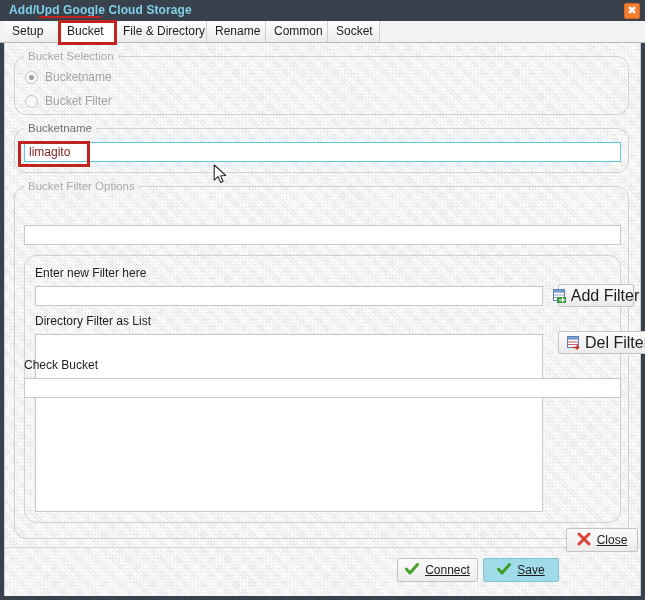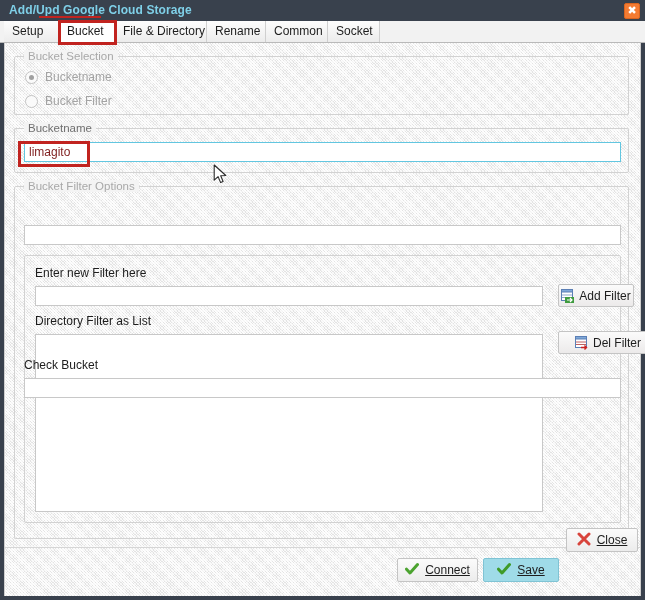--- a/index.html
+++ b/index.html
@@ -125,21 +125,21 @@
       repeating-linear-gradient(-45deg, rgba(214,214,214,.55) 0 1px, rgba(0,0,0,0) 1px 2px);
     box-sizing: border-box;
     border-left: 1px solid #cfcfcf;
     border-right: 1px solid #cfcfcf;
   }
 
   
   .groupbox {
     position: absolute;
     border: 1px solid #d2d2d2;
-    border-radius: 2px;
+    border-radius: 12px;
     box-sizing: border-box;
     background: transparent;
   }
   .gb-title {
     position: absolute;
     top: -7px;
     left: 9px;
     padding: 0 4px;
     font-size: 11.5px;
     color: #6f6f6f;
@@ -213,21 +213,21 @@
   
   .sidebtn {
     position: absolute;
     background: linear-gradient(#fbfbfb, #eceaea);
     border: 1px solid #c4c4c4;
     border-radius: 2px;
     box-sizing: border-box;
     display: flex;
     align-items: center;
     justify-content: center;
-    font-size: 12px;
+    font-size: 16px;
     color: #1d1d1d;
     cursor: pointer;
     white-space: nowrap;
     gap: 4px;
   }
   .sidebtn .glyph { display: flex; flex: none; }
 
   
   #footer-sep {
     position: absolute;

